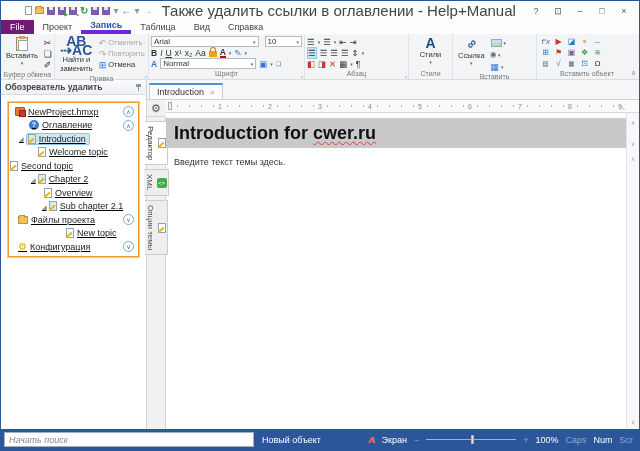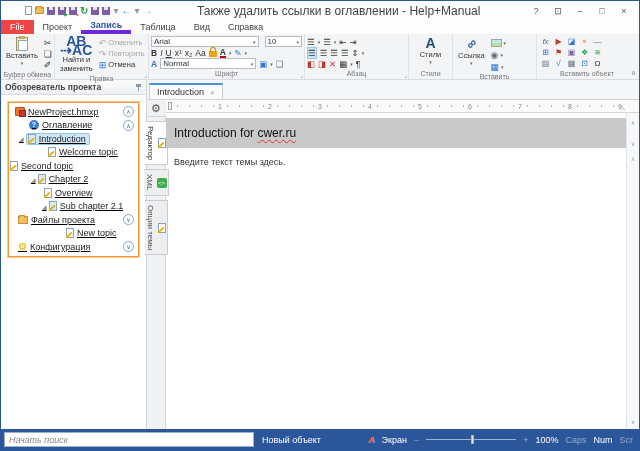--- a/index.html
+++ b/index.html
@@ -13,28 +13,28 @@
   .mini-page { width:7px; height:9px; background:#fff; border:1px solid #8a9ab0; }
   .mini-folder { width:9px; height:7px; background:#f2c063; border:1px solid #c79134; position:relative; }
   .mini-folder::before { content:""; position:absolute; top:-2px; left:0; width:4px; height:2px; background:#f2c063; border:1px solid #c79134; border-bottom:none; }
   .mini-save { width:8px; height:8px; background:#7b5ea7; position:relative; }
   .mini-save::before { content:""; position:absolute; top:0; left:2px; width:4px; height:3px; background:#e8e4f0; }
   .mini-save.run::after { content:"▶"; position:absolute; right:-2px; bottom:-2px; font-size:5px; color:#2e9e44; }
   .mini-save.pub::after { content:"▴"; position:absolute; right:-2px; bottom:-2px; font-size:5px; color:#e07b1f; }
   .sync { color:#2e9e44; font-weight:bold; font-size:11px; }
   .nav-back { color:#2b7cd3; font-size:11px; } .nav-fwd { color:#b5b5b5; font-size:11px; }
   .qat-sep { color:#999; font-size:8px; }
-  .title-text { flex:1; text-align:center; color:#444; font-size:12px; }
+  .title-text { flex:1; text-align:center; color:#444; font-size:15px; }
   .win-controls { display:flex; align-items:center; gap:0; padding-right:4px; }
   .win-btn { width:22px; text-align:center; font-size:9px; color:#555; padding:2px 0; cursor:default; }
 
   
   .menurow { height:14px; background:#fdfdfd; display:flex; align-items:stretch; font-size:9px; flex:0 0 auto; }
   .mtab { padding:1px 9px; color:#444; display:flex; align-items:center; cursor:default; }
-  .mtab.file { background:#ef4444; color:#fff; }
+  .mtab.file { background:#701a75; color:#fff; }
   .mtab.active { color:#2b579a; border-bottom:4px solid #6d28d9; font-weight:bold; }
 
   
   .ribbon { height:46px; background:#f3f4f6; border-bottom:1px solid #d8dbe0; display:flex; flex:0 0 auto; position:relative; }
   .rgroup { border-right:1px solid #dfe2e6; display:flex; flex-direction:column; padding:2px 2px 0 2px; position:relative; }
   .rgroup-label { font-size:7px; color:#777; text-align:center; height:10px; line-height:9px; margin-top:auto; }
   .launcher { position:absolute; right:1px; bottom:1px; font-size:6px; color:#888; }
   .rbody { display:flex; flex:1; gap:2px; }
   .bigbtn { display:flex; flex-direction:column; align-items:center; justify-content:flex-start; font-size:7.5px; color:#333; padding:1px 3px; cursor:default; }
   .bigbtn .bi { font-size:13px; line-height:14px; }
@@ -53,21 +53,21 @@
   .mini { font-size:8.5px; color:#333; line-height:10px; cursor:default; }
   .mini.sel { background:#cde6f7; border:1px solid #9ac7e8; }
   .lock { width:8px; height:6px; background:#f0a30a; position:relative; margin-top:3px; }
   .lock::before { content:""; position:absolute; top:-4px; left:1px; width:4px; height:4px; border:1.5px solid #c98508; border-bottom:none; border-radius:3px 3px 0 0; }
   .fc { font-weight:bold; border-bottom:2px solid #c00; line-height:8px; }
   .styleA { color:#1f4e79; font-weight:bold; font-size:14px; line-height:13px; }
   .linkicon { transform:rotate(-45deg); color:#2b579a; font-weight:bold; font-size:11px; }
   .pic { width:11px; height:8px; border:1px solid #9aa7b5; background:linear-gradient(180deg,#bfe3f7 55%,#bfe08f 45%); position:relative; }
   .objgrid { display:grid; grid-template-columns:repeat(5,13px); grid-auto-rows:11px; align-items:center; justify-items:center; }
   .objgrid .mini { font-size:8px; }
-  .c-red{color:#c0392b;} .c-blue{color:#2e75d4;} .c-green{color:#2e9e44;} .c-orange{color:#e07b1f;} .c-gray{color:#5a6b7c;} .c-purple{color:#7b5ea7;}
+  .c-red{color:#c0392b;} .c-blue{color:#2e75d4;} .c-green{color:#2e9e44;} .c-orange{color:#e07b1f;} .c-gray{color:#5a6b7c;font-family:Liberation Mono, monospace;} .c-purple{color:#7b5ea7;}
   .ribbon-collapse { position:absolute; right:3px; bottom:2px; font-size:7px; color:#888; }
 
   
   .main { flex:1; display:flex; min-height:0; background:#fff; }
 
   
   .explorer { width:146px; flex:0 0 auto; border-right:1px solid #cfd3d8; display:flex; flex-direction:column; background:#fff; }
   .exp-header { height:15px; background:linear-gradient(#fbfbfc,#eef0f3); border-bottom:1px solid #d8dbe0; display:flex; align-items:center; font-size:8.5px; color:#444; padding:0 4px; font-weight:bold; }
   .pin { margin-left:auto; width:7px; height:9px; position:relative; }
   .pin::before { content:""; position:absolute; top:1px; left:1px; width:5px; height:3px; background:#8a97a8; }
@@ -101,21 +101,21 @@
   .side-tab .tic { writing-mode:horizontal-tb; }
   .ic-xml { width:10px; height:10px; background:#3fae49; border-radius:2px; color:#fff; font-size:6px; text-align:center; line-height:10px; writing-mode:horizontal-tb; }
   .docpane { flex:1; display:flex; flex-direction:column; min-width:0; }
   .ruler { height:13px; background:#fafafa; border-bottom:1px solid #d8d8d8; display:flex; align-items:center; font-size:7px; color:#888; padding-left:6px; position:relative; overflow:hidden; flex:0 0 auto; }
   .ruler .seg { width:50px; text-align:right; background-image:repeating-linear-gradient(to right, transparent 0 5px, #b5b5b5 5px 6px, transparent 6px 12px); background-size:48px 2px; background-position:0 center; background-repeat:repeat-x; }
   .ruler .rmark { position:absolute; left:2px; top:2px; width:4px; height:8px; border:1px solid #aaa; background:#eee; }
   .ruler .tri { position:absolute; right:14px; font-size:6px; color:#999; }
   .docscroll { display:flex; flex:1; min-height:0; }
   .doccontent { flex:1; padding-top:5px; min-width:0; }
   .heading-bar { background:#c9c9c9; height:30px; display:flex; align-items:center; padding-left:8px; }
-  .heading-bar h1 { font-size:12px; font-weight:normal; color:#101010; }
+  .heading-bar h1 { font-size:18px; font-weight:bold; color:#101010; }
   .squiggle { text-decoration:underline; text-decoration-style:wavy; text-decoration-color:#e03c31; text-decoration-thickness:1px; text-underline-offset:2px; }
   .bodytext { font-size:9px; color:#333; padding:9px 0 0 8px; }
   .scrollcol { width:13px; flex:0 0 auto; border-left:1px solid #e2e4e7; background:#f7f8f9; display:flex; flex-direction:column; align-items:center; font-size:6px; color:#9aa; padding-top:6px; }
   .scrollcol .sp { flex:1; }
 
   
   .statusbar { height:21px; background:#2b579a; display:flex; align-items:center; color:#fff; font-size:9px; flex:0 0 auto; padding:0 6px 0 3px; gap:8px; }
   .searchbox { width:250px; height:15px; background:#fff; border:1px solid #9fb0c6; font-size:9px; font-style:italic; color:#555; padding:0 4px; }
   .searchbox::placeholder { color:#888; font-style:italic; }
   .sb-right { margin-left:auto; display:flex; align-items:center; gap:7px; }
@@ -332,42 +332,42 @@
       <div class="rgroup-label">Вставить объект</div>
     </div>
 
     <span class="ribbon-collapse">∧</span>
   </div>
 
   <div class="main">
 
     <div class="explorer">
       <div class="exp-header">
-        <span>Обозреватель проекта</span>
+        <span>Обозреватель удалить</span>
         <span class="pin"></span>
       </div>
       <div class="treebox">
         <div class="trow" style="padding-left:5px">
           <span class="ic ic-proj"></span>
           <span>NewProject.hmxp</span>
           <span class="collapse-btn">∧</span>
         </div>
         <div class="trow" style="padding-left:19px">
           <span class="ic ic-toc">?</span>
           <span>Оглавление</span>
           <span class="collapse-btn">∧</span>
         </div>
         <div class="trow" style="padding-left:9px">
           <span class="expander">◢</span>
           <span class="sel">
               <span class="ic ic-page ic-chap"></span>
           <span>Introduction</span>
             </span>
         </div>
-        <div class="trow" style="padding-left:38px">
+        <div class="trow" style="padding-left:28px">
           <span class="ic ic-page"></span>
           <span>Welcome topic</span>
         </div>
         <div class="trow" style="">
           <span class="ic ic-page"></span>
           <span>Second topic</span>
         </div>
         <div class="trow" style="padding-left:21px">
           <span class="expander">◢</span>
           <span class="ic ic-page ic-chap"></span>

